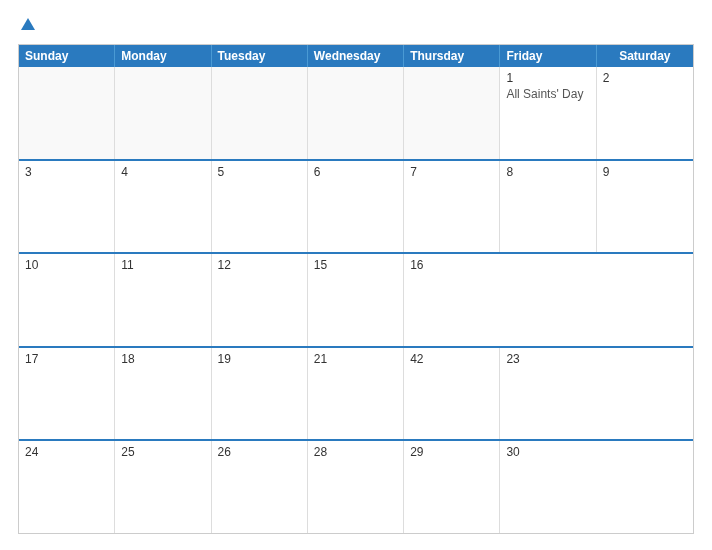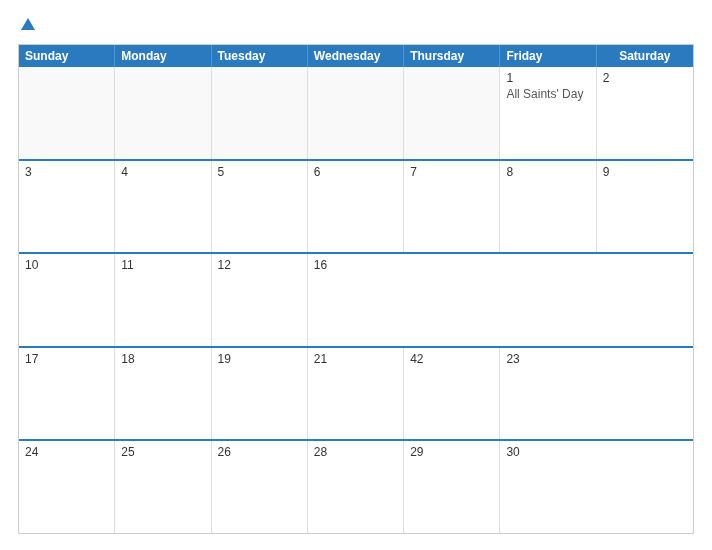--- a/index.html
+++ b/index.html
@@ -191,20 +191,23 @@
           <div class="day-cell">
             <span class="day-number">10</span>
           </div>
           <div class="day-cell">
             <span class="day-number">11</span>
           </div>
           <div class="day-cell">
             <span class="day-number">12</span>
           </div>
           <div class="day-cell">
+            <span class="day-number">15</span>
+          </div>
+          <div class="day-cell">
             <span class="day-number">16</span>
           </div>
         </div>
         <div class="week-row">
           <div class="day-cell">
             <span class="day-number">17</span>
           </div>
           <div class="day-cell">
             <span class="day-number">18</span>
           </div>

